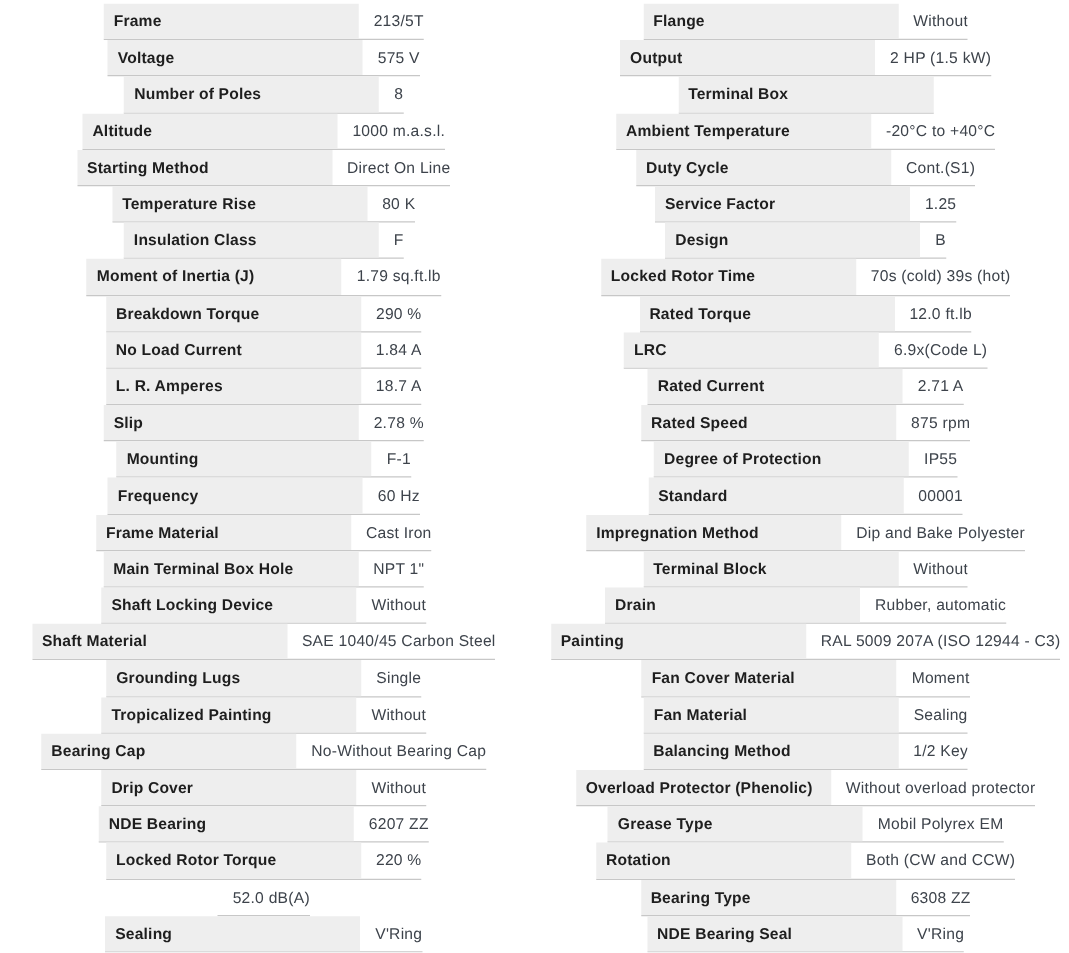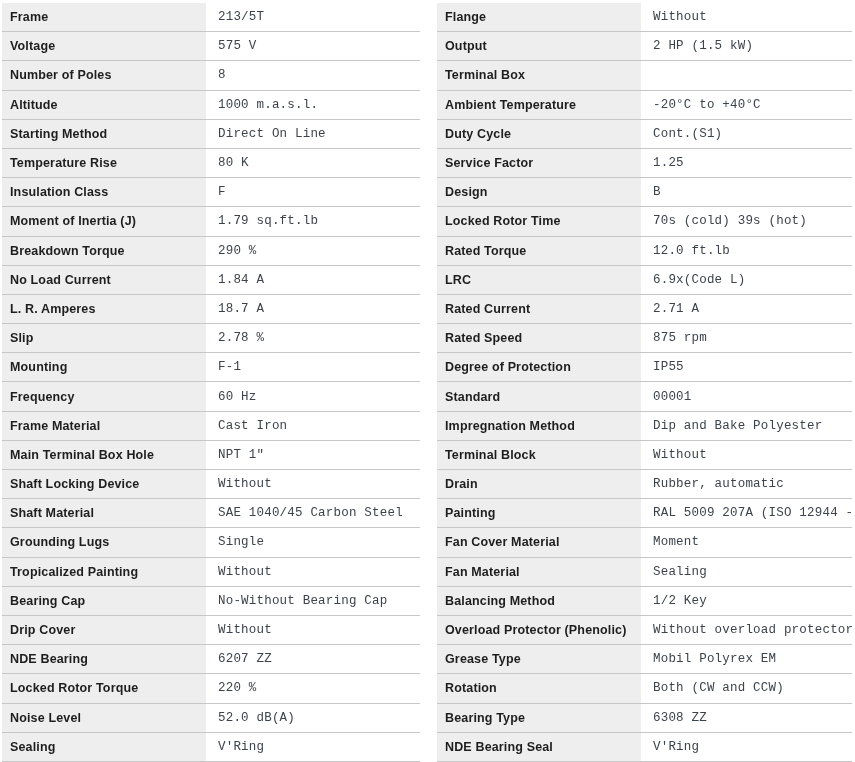--- a/index.html
+++ b/index.html
@@ -17,20 +17,21 @@
     overflow:hidden;
   }
   .tables{
     display:flex;
     padding:3px 0 0 2px;
     gap:17px;
   }
   .spec-table{
     display:flex;
     flex-direction:column;
+    align-items:center;
   }
   .spec-table.left{width:418px;}
   .spec-table.right{width:415px;}
   .spec-row{
     display:flex;
     height:29.19px;
     border-bottom:1px solid var(--divider);
   }
   .spec-label{
     width:204px;
@@ -48,21 +49,20 @@
   .spec-value{
     flex:1;
     color:var(--value-text);
     font-size:12.5px;
     letter-spacing:0.2px;
     display:flex;
     align-items:center;
     padding-left:12px;
     white-space:nowrap;
     overflow:hidden;
-    font-family:Liberation Mono, monospace;
   }
 </style>
 </head>
 <body>
 
 <div class="tables">
   <div class="spec-table left">
       <div class="spec-row">
         <div class="spec-label">Frame</div>
         <div class="spec-value">213/5T</div>
@@ -153,21 +153,20 @@
       </div>
       <div class="spec-row">
         <div class="spec-label">NDE Bearing</div>
         <div class="spec-value">6207 ZZ</div>
       </div>
       <div class="spec-row">
         <div class="spec-label">Locked Rotor Torque</div>
         <div class="spec-value">220 %</div>
       </div>
       <div class="spec-row">
-        <div class="spec-label">Noise Level</div>
         <div class="spec-value">52.0 dB(A)</div>
       </div>
       <div class="spec-row">
         <div class="spec-label">Sealing</div>
         <div class="spec-value">V'Ring</div>
       </div>
     </div>
   <div class="spec-table right">
       <div class="spec-row">
         <div class="spec-label">Flange</div>

